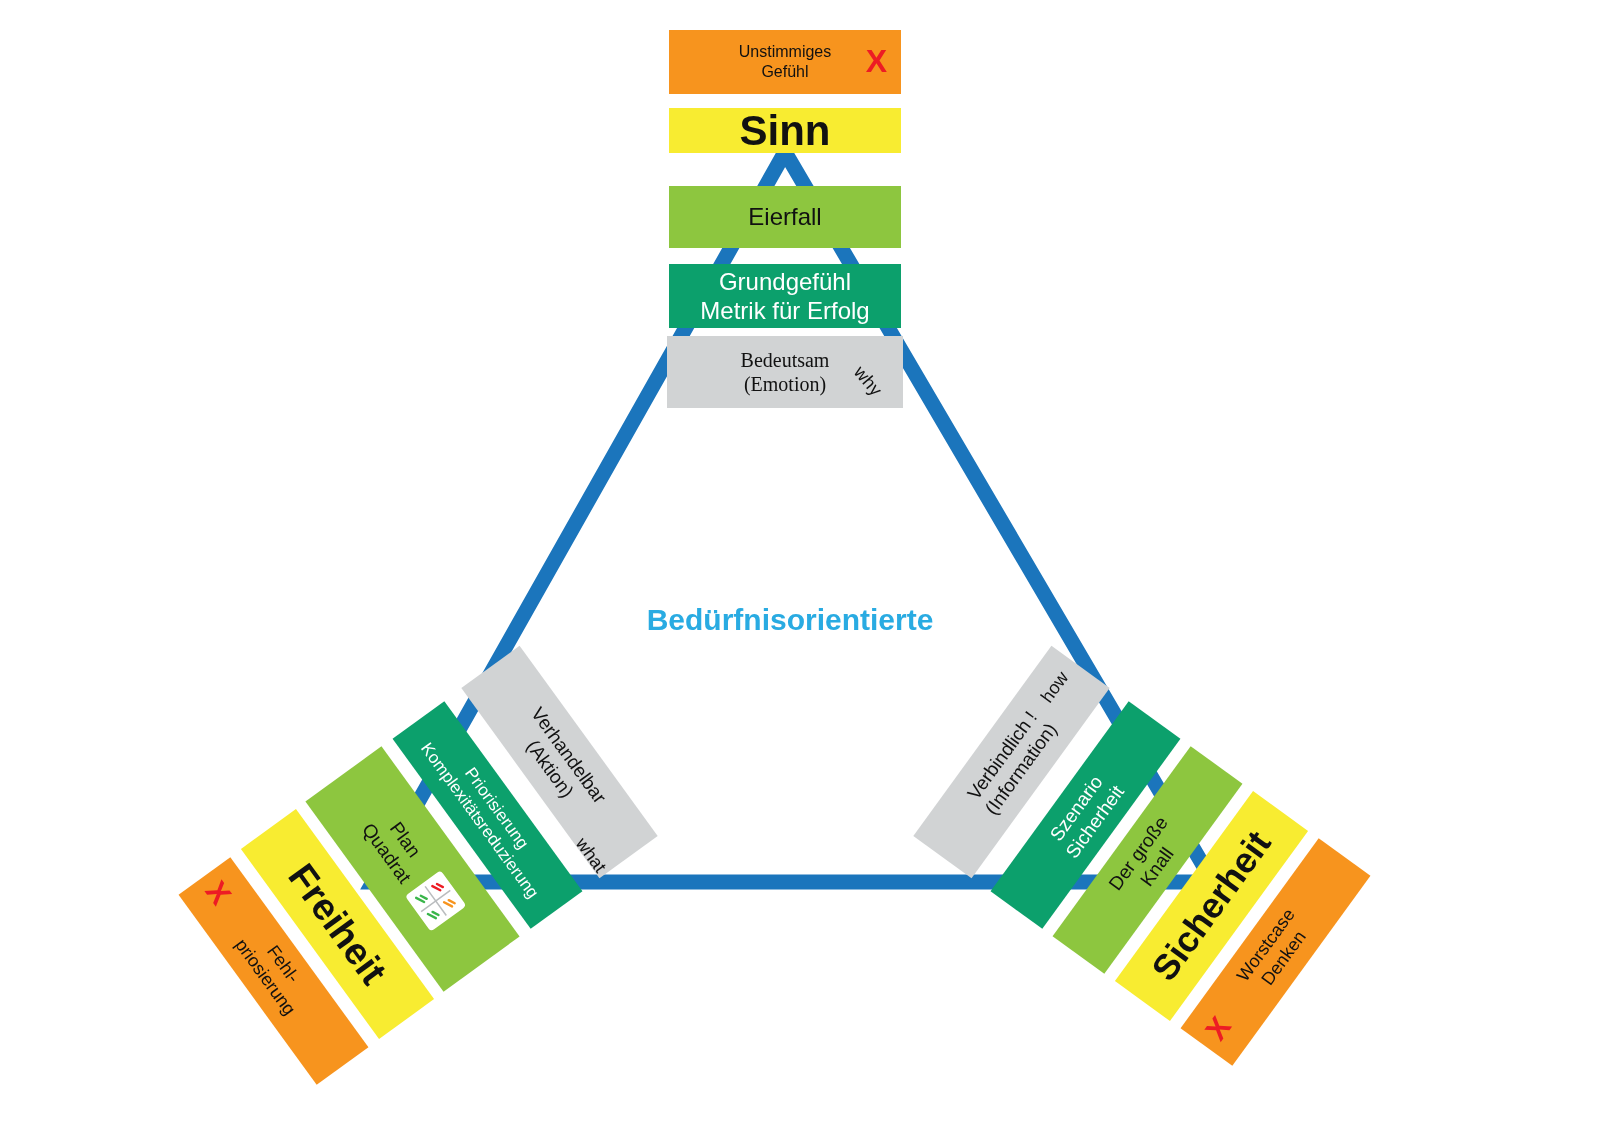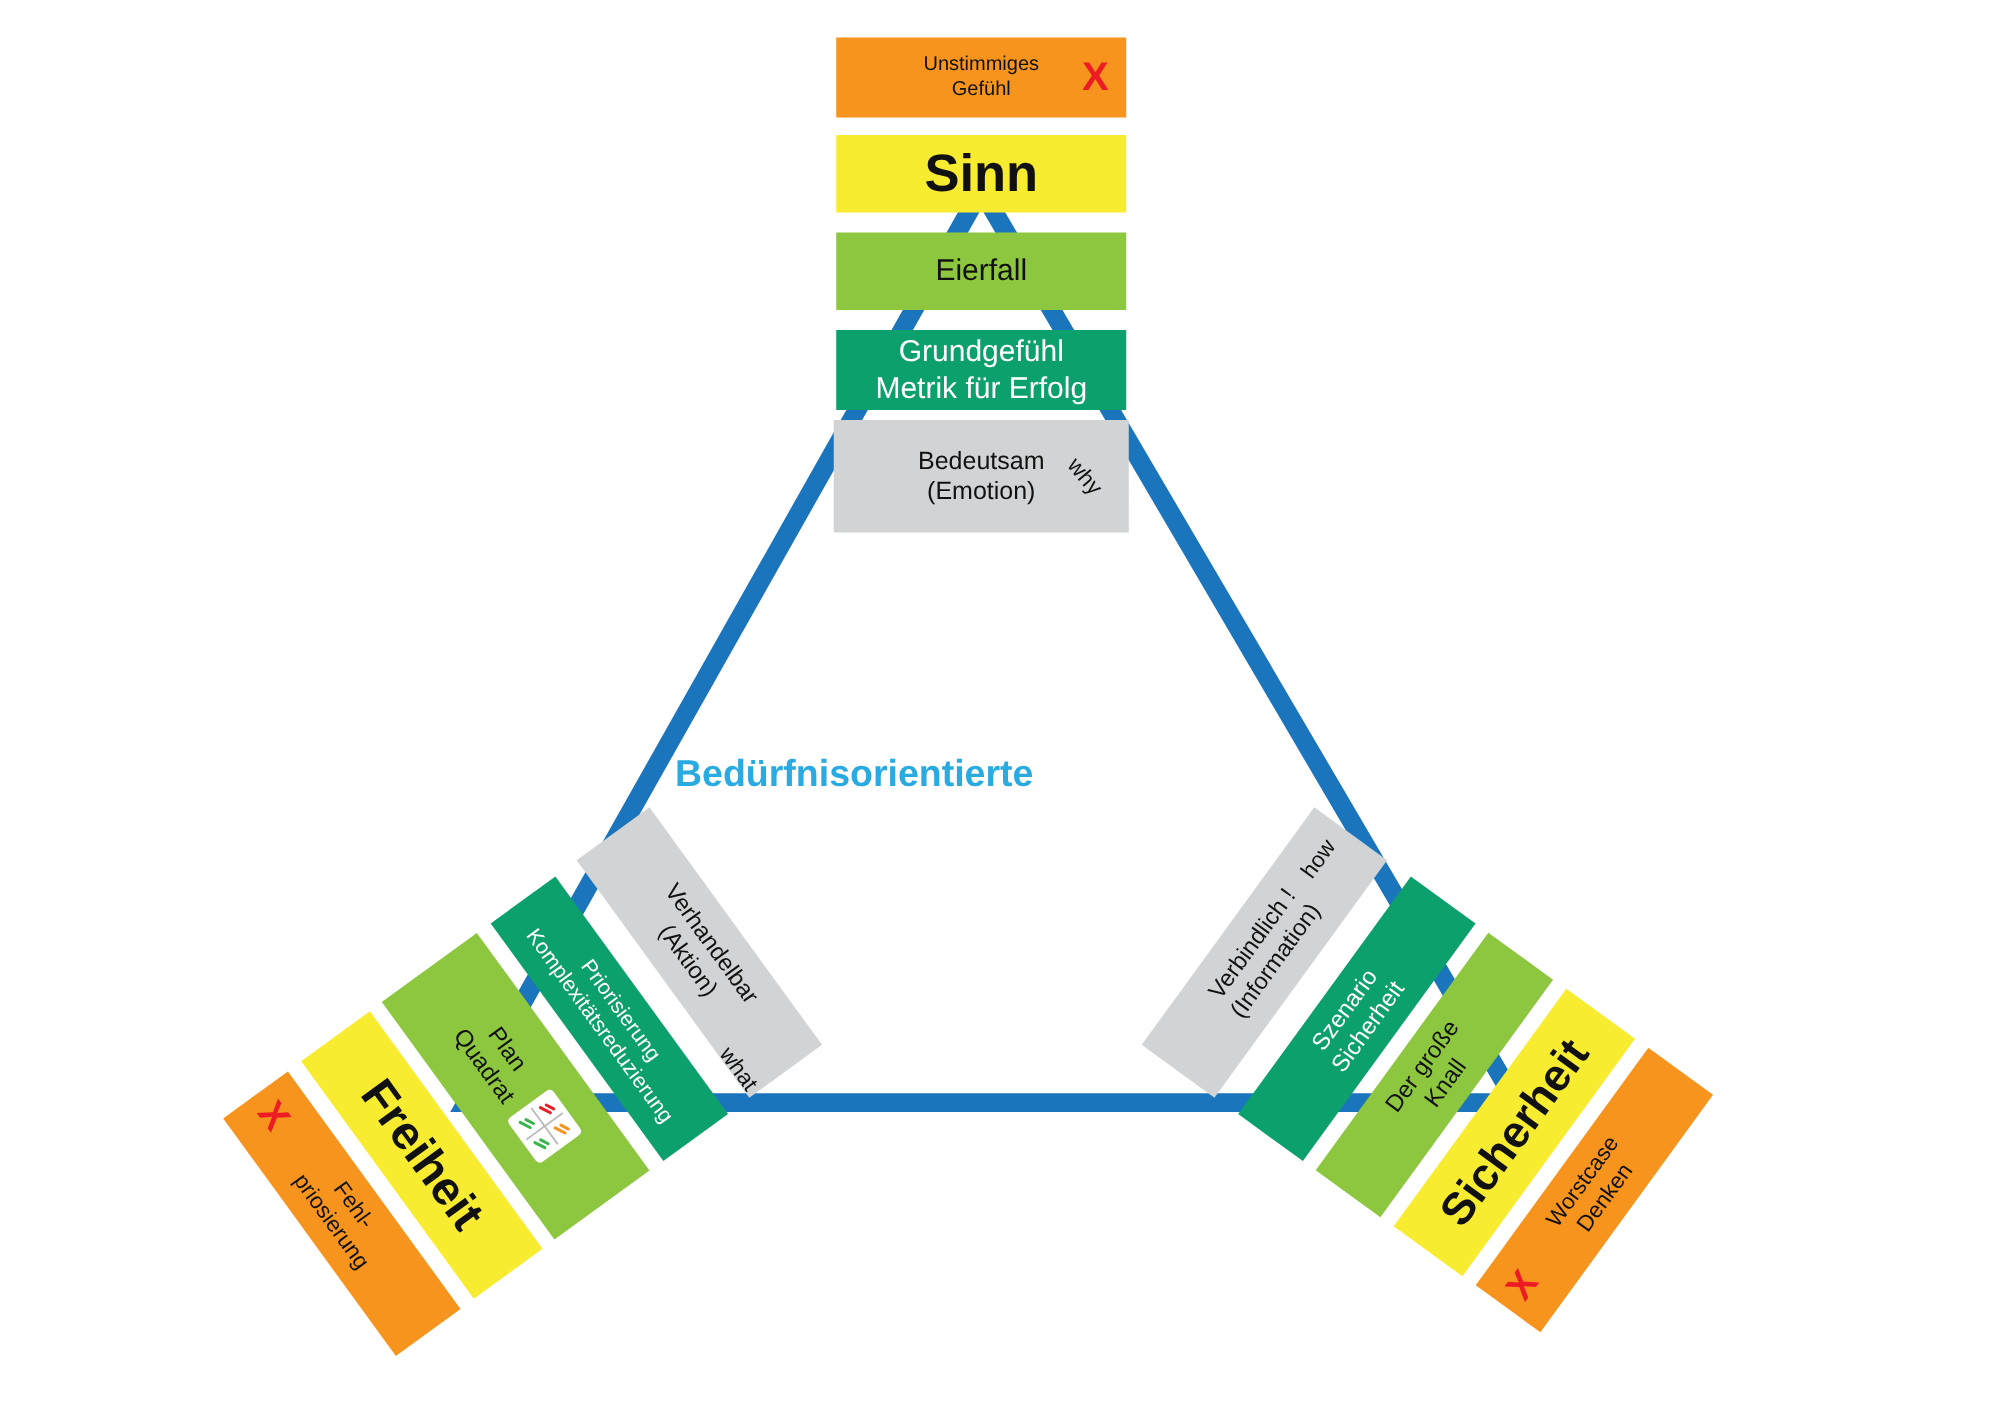--- a/index.html
+++ b/index.html
@@ -16,24 +16,24 @@
   .rot-l{transform:rotate(54deg);}
   .rot-r{transform:rotate(-54deg);}
   .bg-orange{background:#F7941E}
   .bg-yellow{background:#F8EC31}
   .bg-lime{background:#8DC63F}
   .bg-teal{background:#0CA06C}
   .bg-gray{background:#D1D3D4}
 
   
   .t-orange{left:669px;top:30px;width:232px;height:64px;}
-  .t-yellow{left:669px;top:108px;width:232px;height:62px;}
+  .t-yellow{left:669px;top:108px;width:232px;height:45px;}
   .t-green {left:669px;top:186px;width:232px;height:62px;}
   .t-teal  {left:669px;top:264px;width:232px;height:64px;}
-  .t-gray  {left:667px;top:336px;width:236px;height:90px;}
+  .t-gray  {left:667px;top:336px;width:236px;height:72px;font-family:Liberation Serif, serif;}
 
   
   .l-gray  {left:442px;top:726px;width:235px;height:72px;}
   .l-teal  {left:370px;top:783px;width:235px;height:64px;}
   .l-green {left:295px;top:822px;width:235px;height:94px;gap:10px;}
   .l-yellow{left:220px;top:890px;width:235px;height:68px;}
   .l-orange{left:156px;top:939px;width:235px;height:64px;}
 
   
   .r-gray  {left:894px;top:726px;width:235px;height:72px;}
@@ -57,21 +57,21 @@
 
   .xmark{
     position:absolute;color:#ED1C24;font-weight:700;font-size:32px;
     top:50%;transform:translateY(-54%);line-height:1;
   }
   .x-right{right:14px;}
   .x-start{left:12px;font-size:30px;}
 
   .center-title{
     position:absolute;left:540px;top:598px;width:500px;z-index:3;
-    color:#29ABE2;font-weight:700;font-size:30px;line-height:43px;
+    text-align:center;color:#29ABE2;font-weight:700;font-size:30px;line-height:43px;
   }
   .edge-word{
     position:absolute;z-index:5;font-size:18px;font-weight:500;color:#111;line-height:1;
   }
   .ew-why {left:852px;top:372px;transform:rotate(50deg);}
   .ew-what{left:572px;top:846px;transform:rotate(54deg);}
   .ew-how {left:1038px;top:678px;transform:rotate(-54deg);}
 
   .quad-icon{flex:0 0 auto;display:block;}
 </style>

